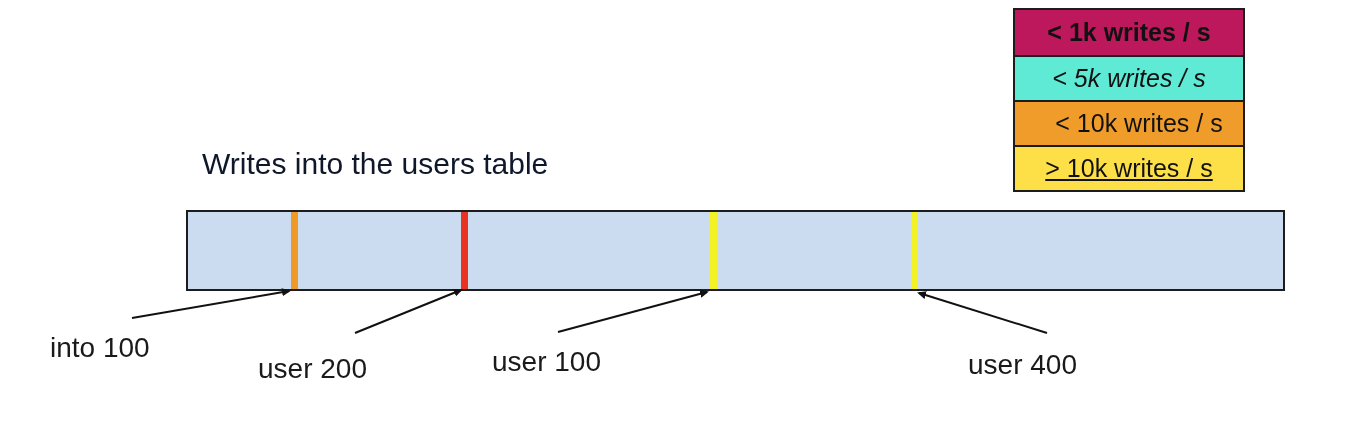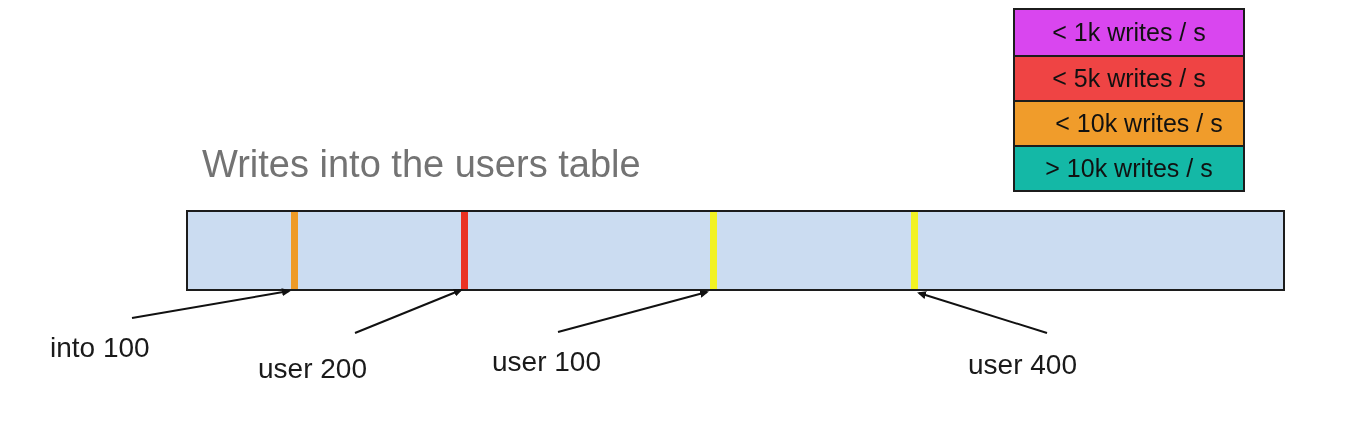--- a/index.html
+++ b/index.html
@@ -12,23 +12,23 @@
     position: relative;
     width: 1350px;
     height: 422px;
     background: #ffffff;
     overflow: hidden;
   }
   .diagram-title {
     position: absolute;
     left: 202px;
     top: 145px;
-    font-size: 38px;
+    font-size: 30px;
     line-height: 38px;
-    color: #737373;
+    color: #0f172a;
     white-space: nowrap;
   }
   .partition-bar {
     position: absolute;
     left: 186px;
     top: 210px;
     width: 1099px;
     height: 81px;
     box-sizing: border-box;
     border: 2px solid #1c1c1c;
@@ -83,30 +83,30 @@
   <div class="diagram-title">Writes into the users table</div>
 
   <div class="partition-bar" id="partition-bar" style="background: rgb(203, 220, 241); border-color: rgb(28, 28, 28);">
       <div class="write-mark" title="&lt; 10k writes / s" style="left: 103px; background: rgb(238, 154, 38);"></div>
       <div class="write-mark" title="&gt; 10k writes / s" style="left: 273px; background: rgb(234, 50, 35);"></div>
       <div class="write-mark" title="&lt; 5k writes / s" style="left: 522px; background: rgb(242, 242, 36);"></div>
       <div class="write-mark" title="&lt; 5k writes / s" style="left: 723px; background: rgb(242, 242, 36);"></div>
     </div>
 
   <div class="legend" id="legend">
-      <div class="legend-row" style="background: #d946ef;">
+      <div class="legend-row" style="background: #be185d; font-weight: bold;">
         <span>&lt; 1k writes / s</span>
       </div>
-      <div class="legend-row" style="background: #ef4444;">
+      <div class="legend-row" style="background: #5eead4; font-style: italic;">
         <span>&lt; 5k writes / s</span>
       </div>
       <div class="legend-row" style="background: rgb(240, 156, 43); padding-left: 20px;">
         <span>&lt; 10k writes / s</span>
       </div>
-      <div class="legend-row" style="background: #14b8a6;">
+      <div class="legend-row" style="background: #fde047; text-decoration: underline;">
         <span>&gt; 10k writes / s</span>
       </div>
     </div>
 
   <svg class="arrow-layer" id="arrow-layer" viewBox="0 0 1350 422" xmlns="http://www.w3.org/2000/svg">
     <defs>
       <marker id="arrowhead" markerWidth="9" markerHeight="8" refX="7" refY="4" orient="auto" markerUnits="userSpaceOnUse">
         <path d="M0,0 L9,4 L0,8 z" fill="#111111"></path>
       </marker>
     </defs>

